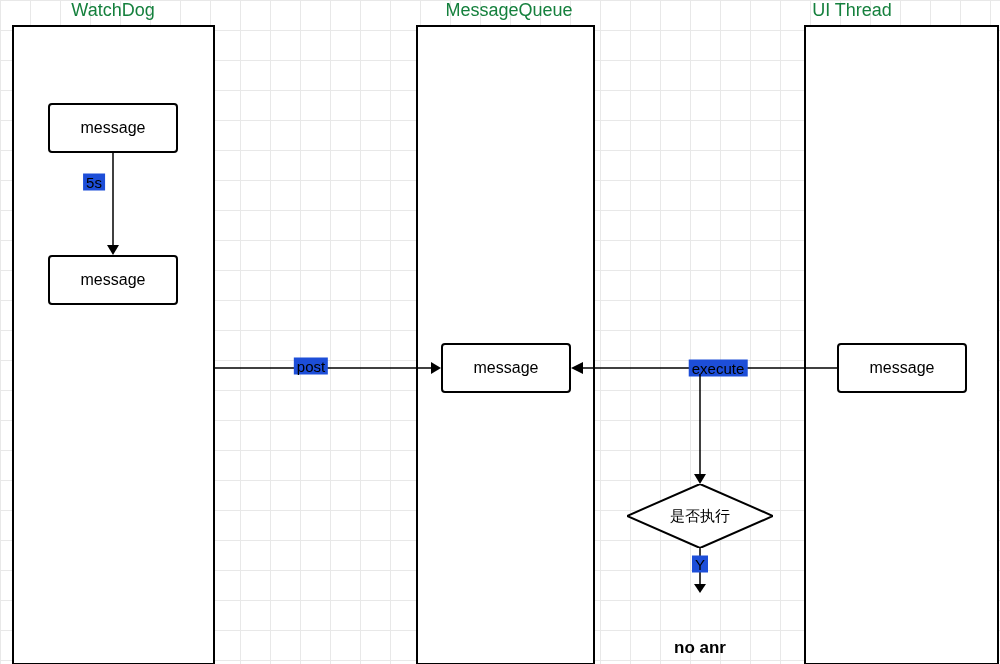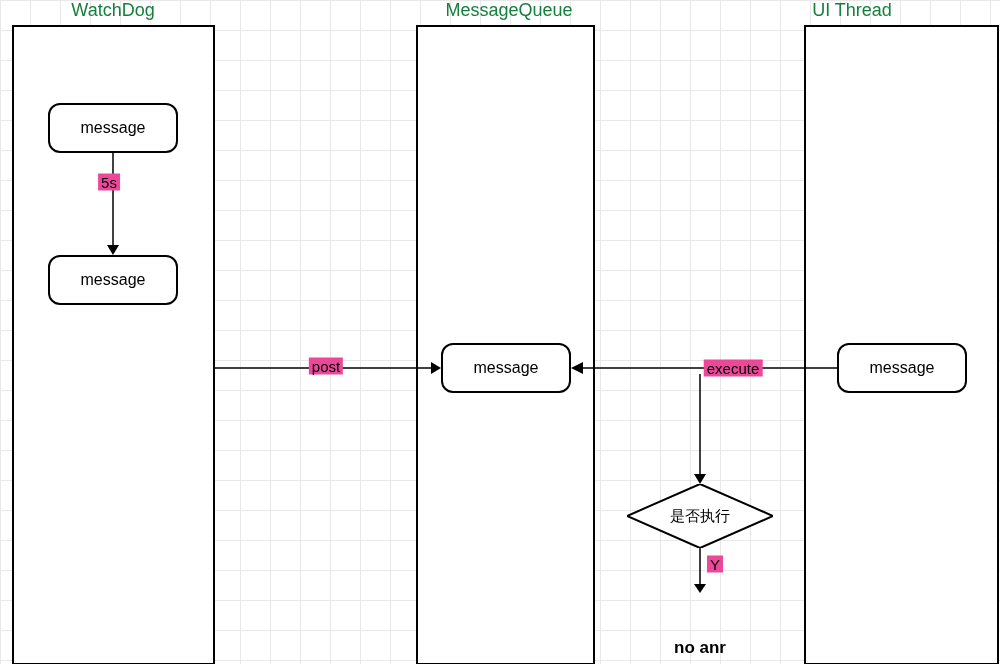--- a/index.html
+++ b/index.html
@@ -28,36 +28,35 @@
     }
     .column {
       position: absolute;
       top: 25px;
       border: 2px solid #000;
       background: #fff;
     }
     .msg-box {
       position: absolute;
       border: 2px solid #000;
-      border-radius: 12px;
+      border-radius: 4px;
       background: #fff;
       font-size: 16px;
       display: flex;
       align-items: center;
       justify-content: center;
       padding: 8px 18px;
       transform: translate(-50%, -50%);
     }
     .label {
       position: absolute;
       font-size: 15px;
-      background: #ec4899;
+      background: #1d4ed8;
       padding: 0 3px;
       transform: translate(-50%, -50%);
-      margin-left: 15px;
     }
     .result {
       position: absolute;
       font-size: 17px;
       font-weight: bold;
       transform: translate(-50%, -50%);
     }
     svg.arrow {
       position: absolute;
       overflow: visible;

